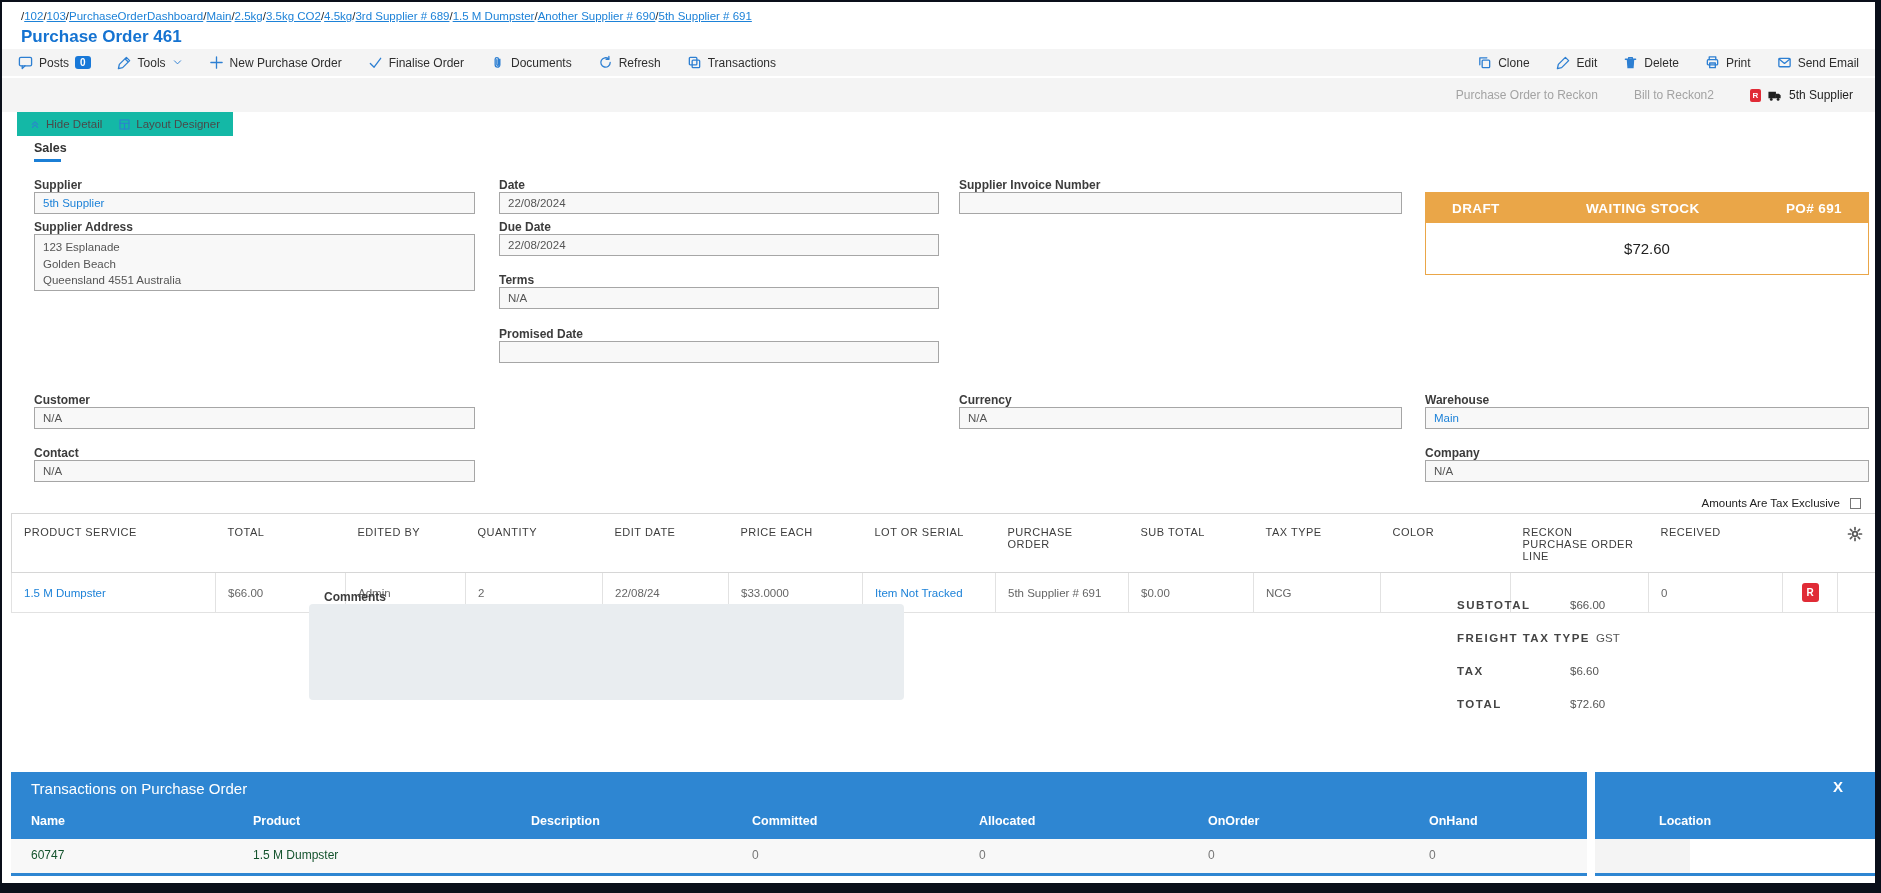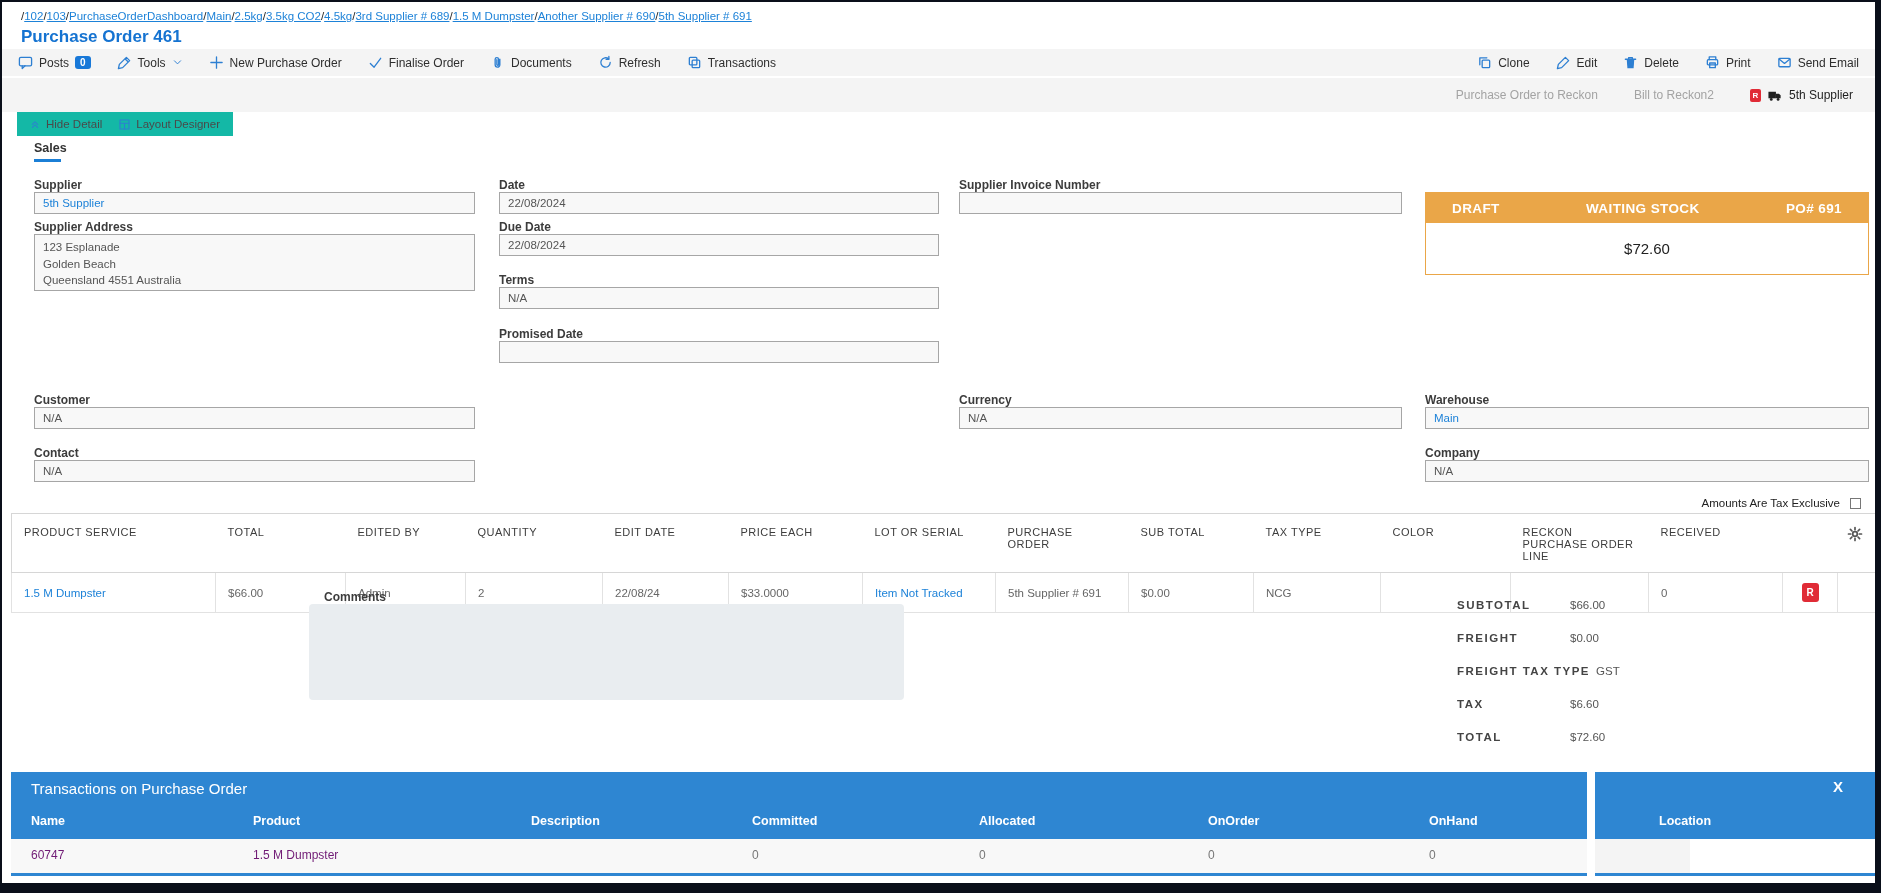--- a/index.html
+++ b/index.html
@@ -83,21 +83,21 @@
   .tlabel{min-width:113px;font-weight:bold;letter-spacing:1.5px;color:#444;padding-right:6px}
   .tvalue{color:#555}
 
   
   .tx-left{position:absolute;left:9px;top:770px;width:1576px;height:104px;background:#2e86d2}
   .tx-right{position:absolute;left:1593px;top:770px;width:281px;height:104px;background:#2e86d2}
   .tx-title{position:absolute;left:20px;top:8px;font-size:15px;color:#fff}
   .tx-h{position:absolute;top:42px;font-size:12.5px;font-weight:bold;color:#fff;white-space:nowrap}
   .tx-data{position:absolute;left:0;top:67px;width:100%;height:34px;background:#f8f8f8}
   .tx-v{position:absolute;top:9px;font-size:12px;color:#777;white-space:nowrap}
-  .tx-v.link{color:#701a75;cursor:pointer}
+  .tx-v.link{color:#14532d;cursor:pointer}
   .tx-close{position:absolute;left:238px;top:6px;font-size:15px;font-weight:bold;color:#fff;cursor:pointer}
   .tx-loc-data{position:absolute;left:0;top:67px;width:100%;height:34px;background:#fff}
   .tx-loc-strip{position:absolute;left:0;top:0;width:95px;height:34px;background:#f4f4f4}
 </style>
 </head>
 <body>
 
 <div class="frame">
 
   <div class="breadcrumb">
@@ -390,24 +390,20 @@
 
   <div class="comments-label">Comments</div>
   <div class="comments-box"></div>
 
   <div class="totals">
     <div class="trow">
       <span class="tlabel">SUBTOTAL</span>
       <span class="tvalue">$66.00</span>
     </div>
     <div class="trow">
-      <span class="tlabel">FREIGHT</span>
-      <span class="tvalue">$0.00</span>
-    </div>
-    <div class="trow">
       <span class="tlabel">FREIGHT TAX TYPE</span>
       <span class="tvalue">GST</span>
     </div>
     <div class="trow">
       <span class="tlabel">TAX</span>
       <span class="tvalue">$6.60</span>
     </div>
     <div class="trow">
       <span class="tlabel">TOTAL</span>
       <span class="tvalue">$72.60</span>

